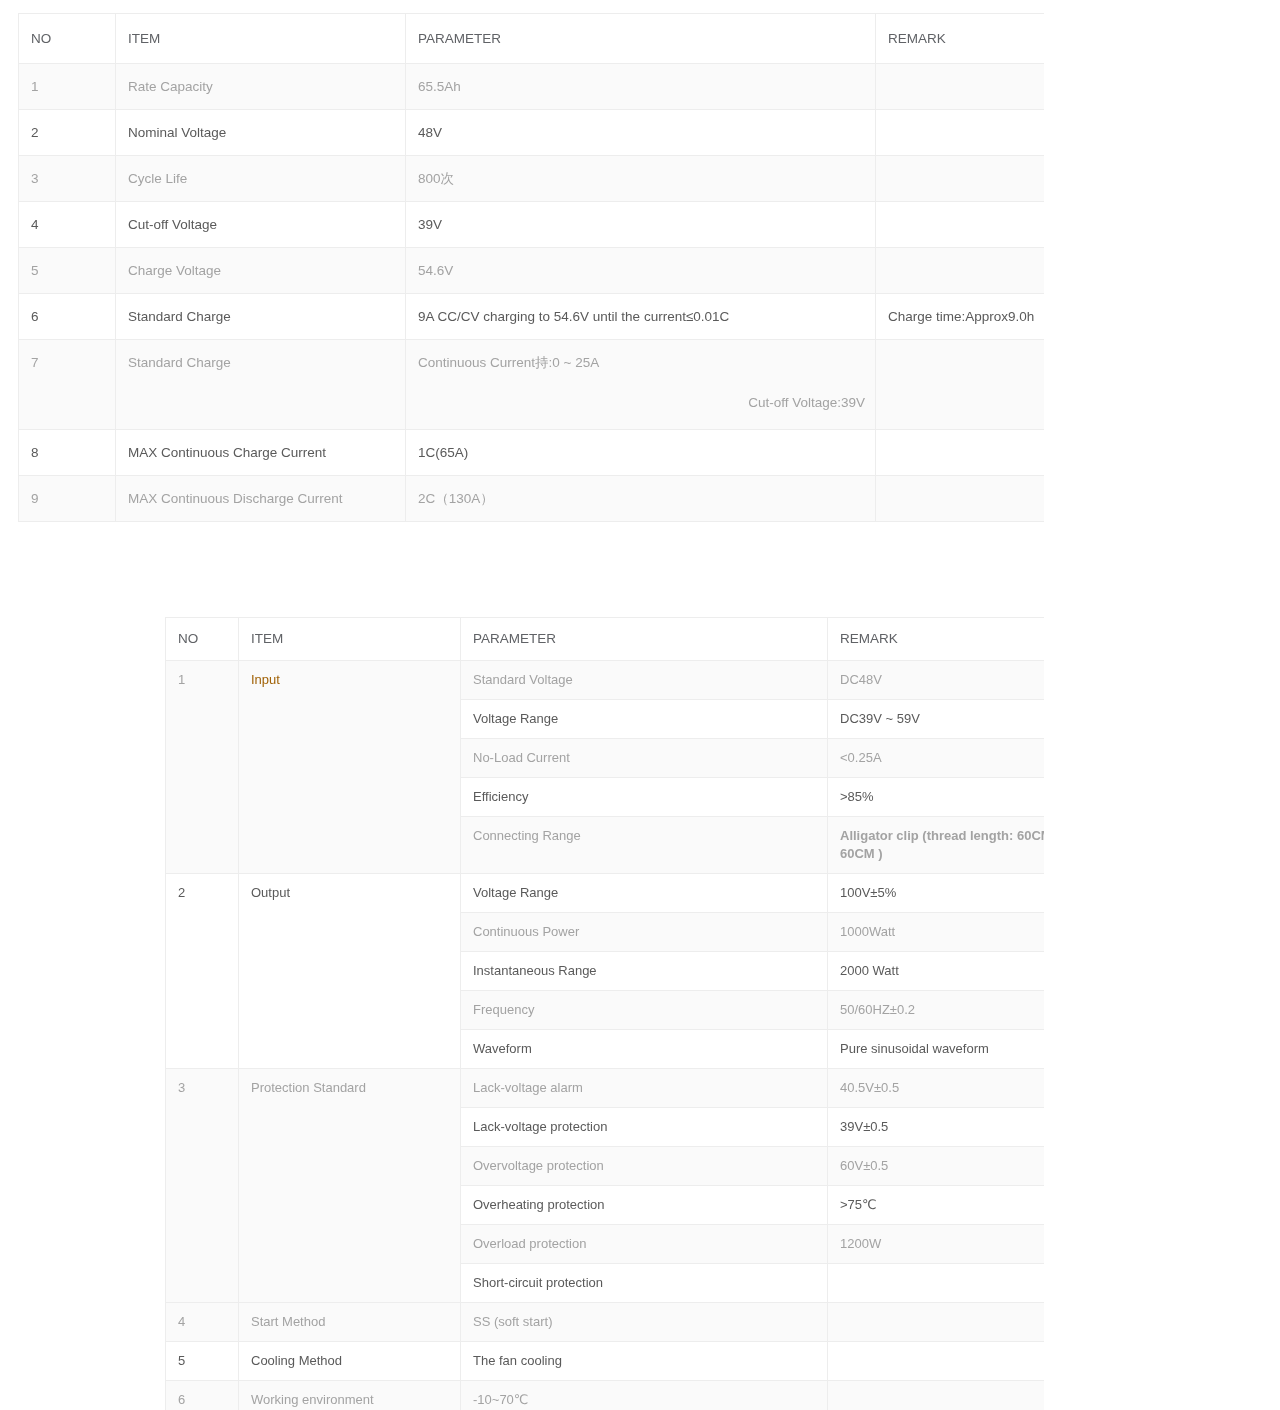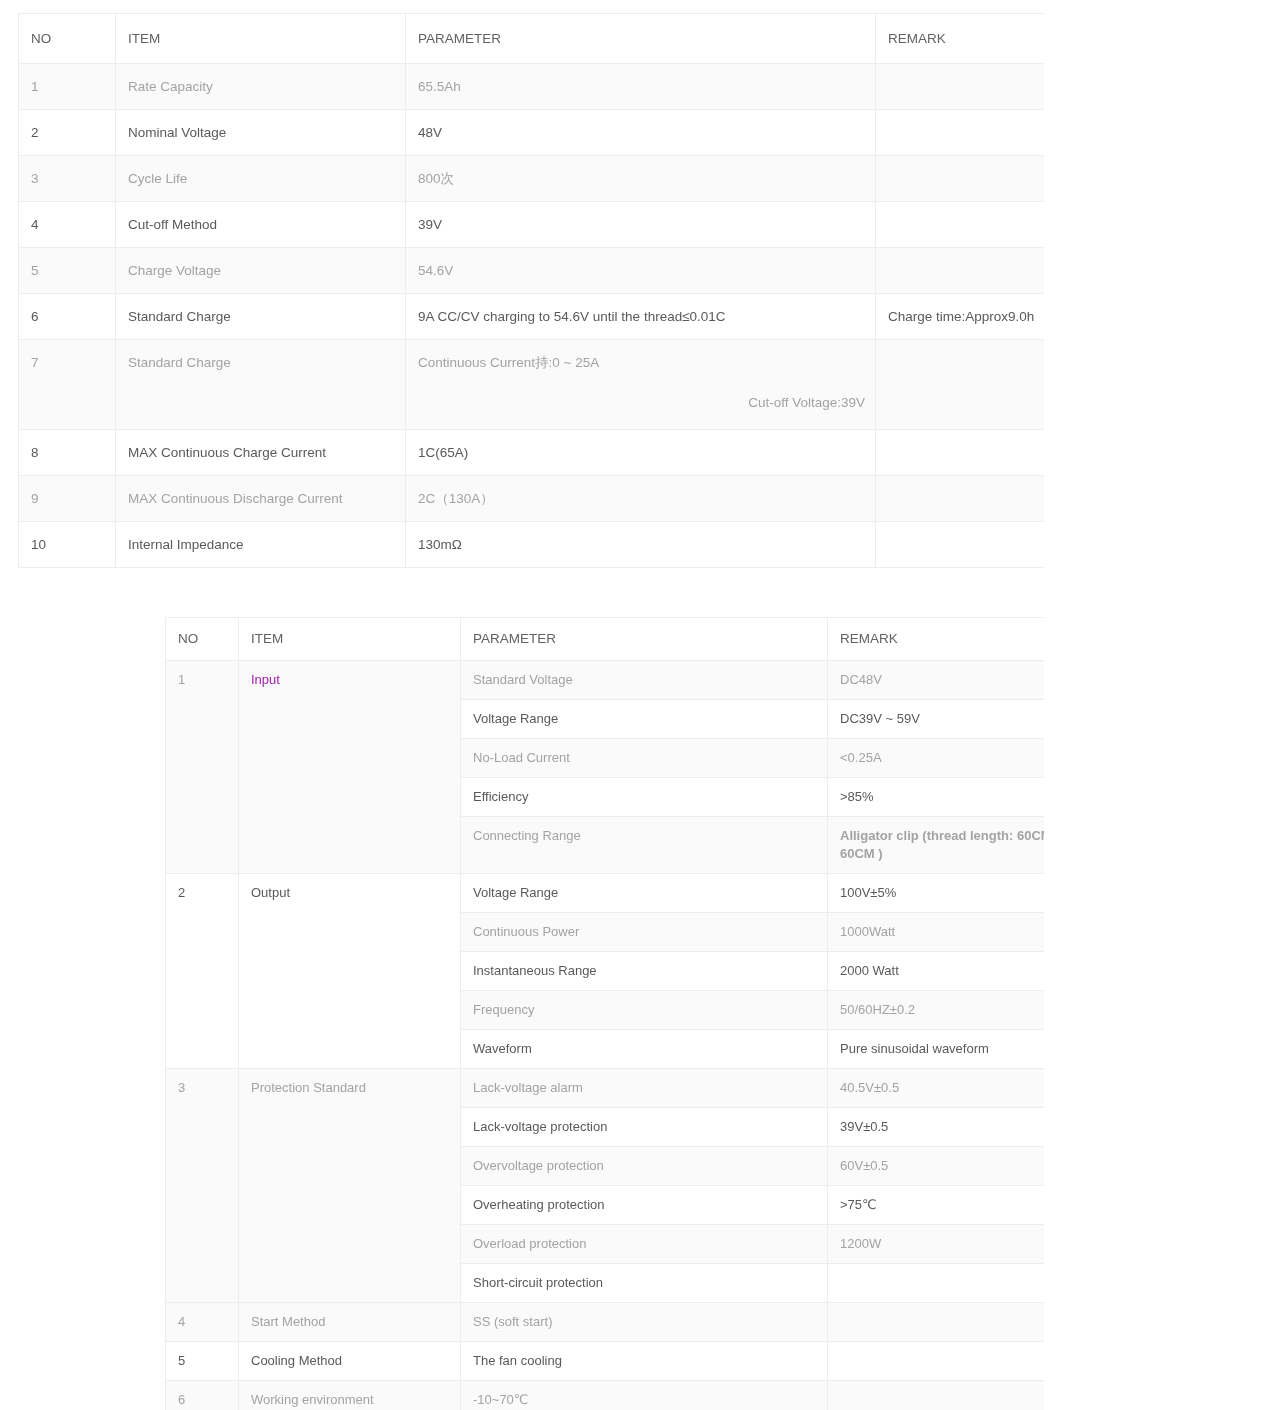--- a/index.html
+++ b/index.html
@@ -60,21 +60,21 @@
     color: #5a5a5a;
   }
   .spec-table td p {
     margin: 0;
   }
   .spec-table td p + p {
     margin-top: 21px;
     text-align: right;
   }
   .cell-accent {
-    color: #a21caf;
+    color: #a16207;
     text-align: center;
   }
 
   
   .table-one-wrap {
     position: absolute;
     left: 18px;
     top: 13px;
     width: 1244px;
   }
@@ -155,39 +155,39 @@
           <tr>
             <td class="stripe">3</td>
             <td class="stripe">Cycle Life</td>
             <td class="stripe">
               <p>800次</p>
             </td>
             <td class="stripe"></td>
           </tr>
           <tr>
             <td class="plain">4</td>
-            <td class="plain">Cut-off Method</td>
+            <td class="plain">Cut-off Voltage</td>
             <td class="plain">
               <p>39V</p>
             </td>
             <td class="plain"></td>
           </tr>
           <tr>
             <td class="stripe">5</td>
             <td class="stripe">Charge Voltage</td>
             <td class="stripe">
               <p>54.6V</p>
             </td>
             <td class="stripe"></td>
           </tr>
           <tr>
             <td class="plain">6</td>
             <td class="plain">Standard Charge</td>
             <td class="plain">
-              <p>9A CC/CV charging to 54.6V until the thread≤0.01C</p>
+              <p>9A CC/CV charging to 54.6V until the current≤0.01C</p>
             </td>
             <td class="plain">Charge time:Approx9.0h</td>
           </tr>
           <tr>
             <td class="stripe">7</td>
             <td class="stripe">Standard Charge</td>
             <td class="stripe row-tall">
               <p>Continuous Current持:0 ~ 25A</p>
               <p>Cut-off Voltage:39V</p>
             </td>
@@ -201,28 +201,20 @@
             </td>
             <td class="plain"></td>
           </tr>
           <tr>
             <td class="stripe">9</td>
             <td class="stripe">MAX Continuous Discharge Current</td>
             <td class="stripe">
               <p>2C（130A）</p>
             </td>
             <td class="stripe"></td>
-          </tr>
-          <tr>
-            <td class="plain">10</td>
-            <td class="plain">Internal Impedance</td>
-            <td class="plain">
-              <p>130mΩ</p>
-            </td>
-            <td class="plain"></td>
           </tr>
         </tbody>
     </table>
   </div>
 
   <div class="table-two-wrap">
     <table class="spec-table table-two" id="table-two">
       <colgroup>
         <col class="c-no">
           <col class="c-item">

